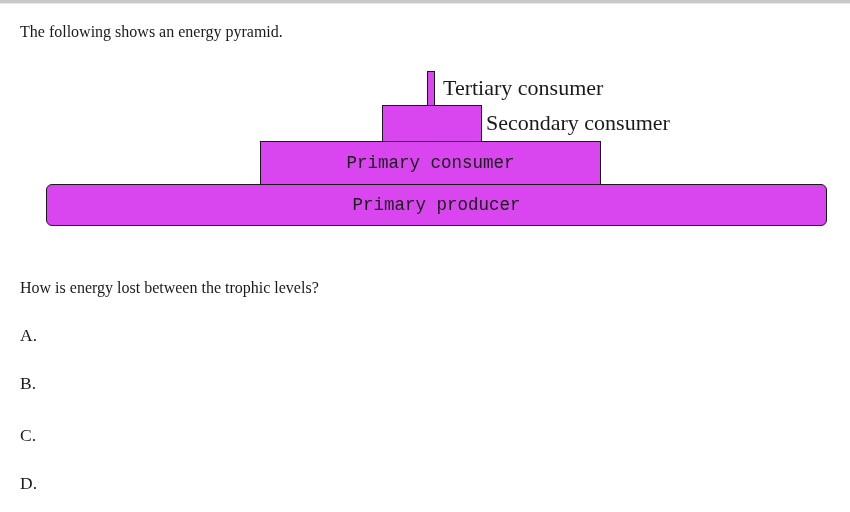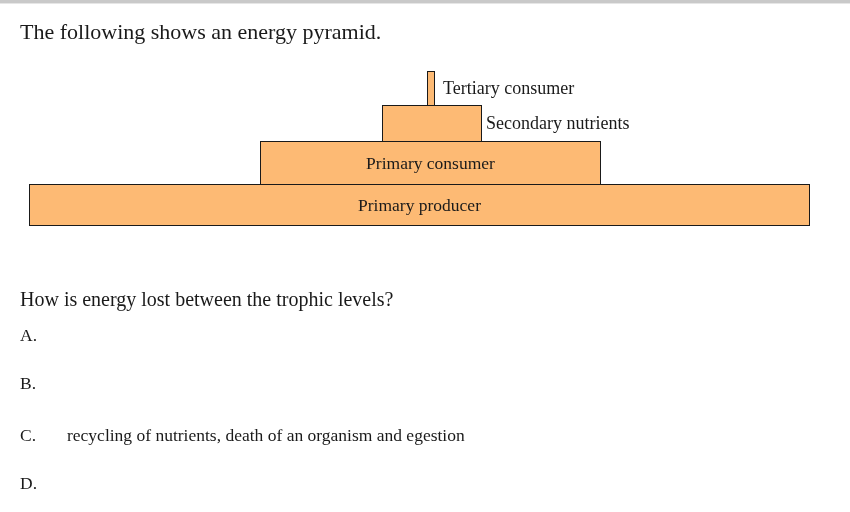--- a/index.html
+++ b/index.html
@@ -22,37 +22,38 @@
     top: 0;
     width: 850px;
     height: 3px;
     background: #c9c9c9;
     border-bottom: 1px solid #e6e6e6;
   }
   .intro-text {
     position: absolute;
     left: 20px;
     top: 21px;
-    font-size: 22px;
+    font-size: 16px;
     line-height: 21px;
     white-space: nowrap;
   }
   
   .pyramid {
     position: absolute;
     left: 0;
     top: 0;
     width: 850px;
     height: 240px;
   }
   .bar {
     position: absolute;
-    background: #fdba74;
+    background: #d946ef;
     border: 1.5px solid #1a1a1a;
     box-sizing: border-box;
+    font-family: Liberation Mono, monospace;
   }
   .bar-tertiary {
     left: 427px; top: 71px;
     width: 8px; height: 34px;
     border-bottom: none;
     z-index: 4;
   }
   .bar-secondary {
     left: 382px; top: 105px;
     width: 100px; height: 36px;
@@ -62,48 +63,49 @@
   .bar-primary-consumer {
     left: 260px; top: 141px;
     width: 341px; height: 43px;
     border-bottom: none;
     z-index: 2;
     display: flex;
     align-items: center;
     justify-content: center;
   }
   .bar-primary-producer {
-    left: 29px; top: 184px;
+    left: 46px; top: 184px;
     width: 781px; height: 42px;
     z-index: 1;
     display: flex;
     align-items: center;
     justify-content: center;
+    border-radius: 6px;
   }
   .bar-label-inside {
     font-size: 17.5px;
     line-height: 20px;
     color: #1a1a1a;
   }
   .bar-label-outside {
     position: absolute;
-    font-size: 18px;
+    font-size: 22px;
     line-height: 20px;
     white-space: nowrap;
     color: #1a1a1a;
     z-index: 5;
   }
   .label-tertiary { left: 443px; top: 78px; }
   .label-secondary { left: 486px; top: 113px; }
   
   .question-text {
     position: absolute;
     left: 20px;
-    top: 289px;
-    font-size: 20px;
+    top: 277px;
+    font-size: 16px;
     line-height: 21px;
     white-space: nowrap;
   }
   .option-row {
     position: absolute;
     left: 20px;
     display: flex;
     font-size: 17.5px;
     line-height: 21px;
     white-space: nowrap;
@@ -126,21 +128,21 @@
   <div class="top-divider"></div>
 
   <div class="intro-text">The following shows an energy pyramid.</div>
 
   <div class="pyramid">
 
     <div class="bar bar-tertiary"></div>
     <div class="bar-label-outside label-tertiary">Tertiary consumer</div>
 
     <div class="bar bar-secondary"></div>
-    <div class="bar-label-outside label-secondary">Secondary nutrients</div>
+    <div class="bar-label-outside label-secondary">Secondary consumer</div>
 
     <div class="bar bar-primary-consumer">
       <span class="bar-label-inside">Primary consumer</span>
     </div>
 
     <div class="bar bar-primary-producer">
       <span class="bar-label-inside">Primary producer</span>
     </div>
 
   </div>
@@ -150,20 +152,19 @@
   <div class="option-row option-a">
     <span class="letter">A.</span>
   </div>
 
   <div class="option-row option-b">
     <span class="letter">B.</span>
   </div>
 
   <div class="option-row option-c">
     <span class="letter">C.</span>
-    <span class="text">recycling of nutrients, death of an organism and egestion</span>
   </div>
 
   <div class="option-row option-d">
     <span class="letter">D.</span>
   </div>
 
 </div>
 
 </body></html>

